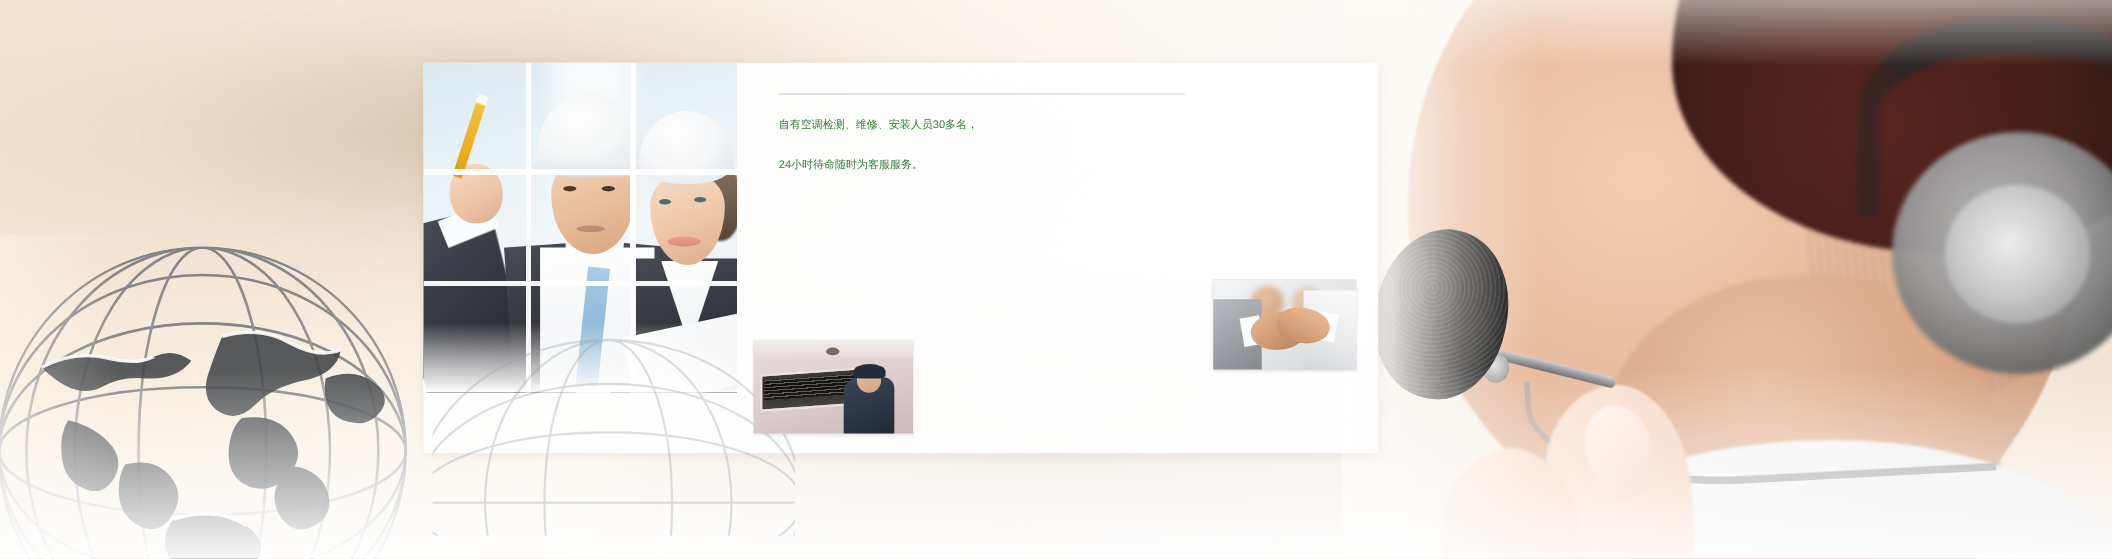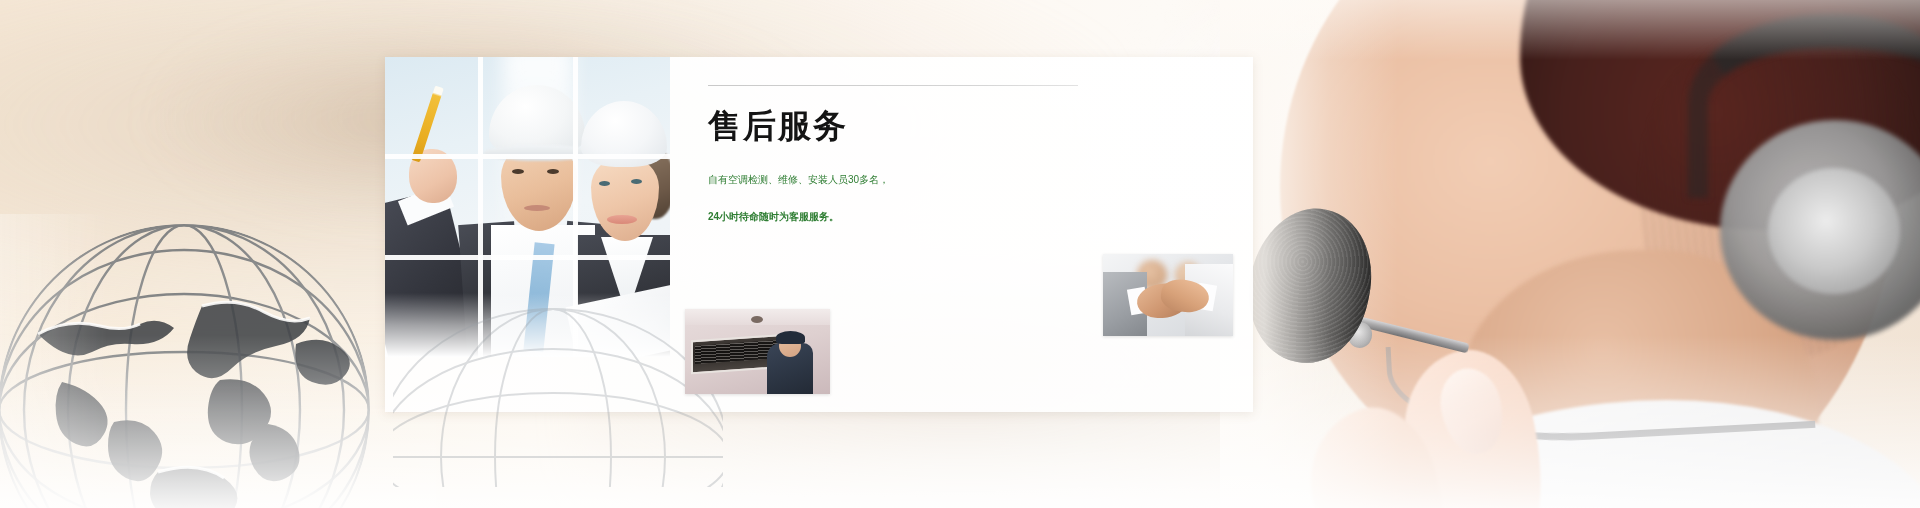--- a/index.html
+++ b/index.html
@@ -640,21 +640,21 @@
     line-height: 1.1;
     margin: 0 0 30px 0;
   }
   .desc-line {
     font-size: 10px;
     color: #2e7d32;
     line-height: 1.25;
     margin-bottom: 24px;
     white-space: nowrap;
   }
-  .desc-line:last-child { margin-bottom: 0; font-weight: bold; }
+  .desc-line:last-child { margin-bottom: 0; }
 
   
   .thumb {
     position: absolute;
     overflow: hidden;
     background: #ddd;
     box-shadow: 0 1px 3px rgba(0,0,0,0.12);
   }
   .thumb-tech {
     left: 300px;
@@ -903,21 +903,20 @@
           <ellipse cx="160" cy="150" rx="176" ry="108"></ellipse>
           <ellipse cx="160" cy="150" rx="58" ry="148"></ellipse>
           <ellipse cx="160" cy="150" rx="112" ry="148"></ellipse>
           <line x1="-16" y1="150" x2="336" y2="150"></line>
         </g>
       </svg>
     </div>
 
     <div class="text-col">
       <div class="rule"></div>
-      <h1 class="title">售后服务</h1>
       <p class="desc-line">自有空调检测、维修、安装人员30多名，</p>
       <p class="desc-line">24小时待命随时为客服服务。</p>
     </div>
 
     <div class="thumb thumb-tech">
       <div class="wall"></div>
       <div class="ceiling"></div>
       <div class="sensor"></div>
       <div class="ac-unit"></div>
       <div class="ac-grille"></div>

